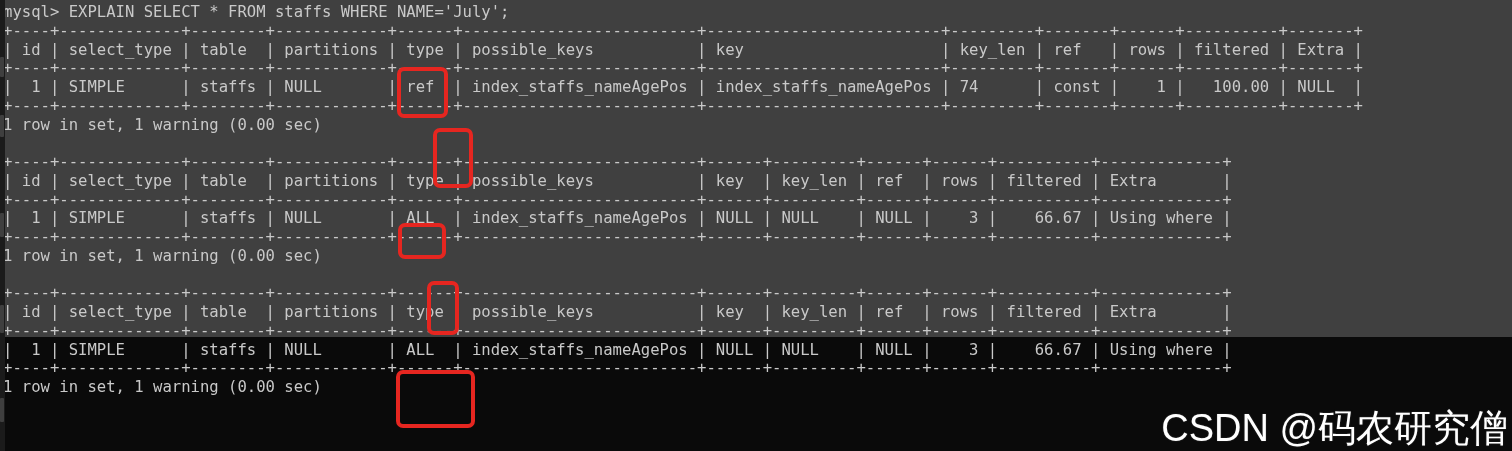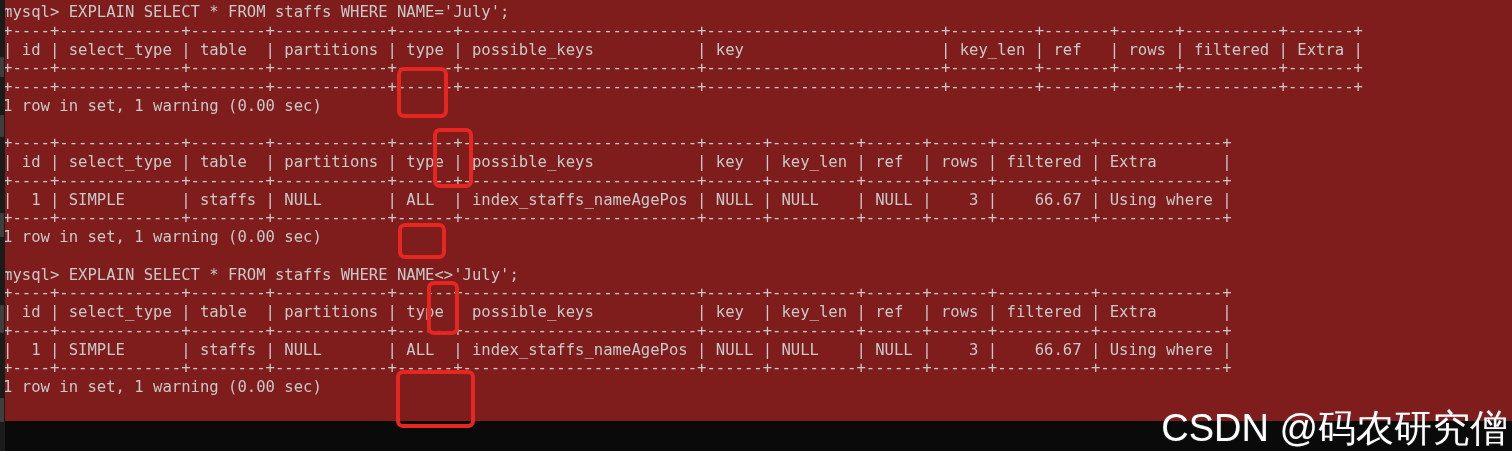--- a/index.html
+++ b/index.html
@@ -6,22 +6,22 @@
     margin: 0;
     padding: 0;
     width: 1512px;
     height: 451px;
     overflow: hidden;
     background: #0a0a0a;
   }
   .screen {
     position: relative;
     width: 1512px;
-    height: 421px;
-    background: #7f1d1d;
+    height: 337px;
+    background: #404040;
   }
   
   .edge {
     position: absolute;
     left: 0; top: 0;
     width: 5px; height: 451px;
     background: #1b1b1b;
     z-index: 3;
   }
   .edge .notch {
@@ -87,31 +87,31 @@
     <span class="notch" style="top:213px;height:24px"></span>
     <span class="notch" style="top:305px;height:28px"></span>
     <span class="notch" style="top:398px;height:24px"></span>
   </div>
 
   <div class="term" style="color: rgb(201, 201, 201);">
     <div class="ln">mysql&gt; EXPLAIN SELECT * FROM staffs WHERE NAME='July';</div>
     <div class="ln">+----+-------------+--------+------------+------+-------------------------+-------------------------+---------+-------+------+----------+-------+</div>
     <div class="ln">| id | select_type | table  | partitions | type | possible_keys           | key                     | key_len | ref   | rows | filtered | Extra |</div>
     <div class="ln">+----+-------------+--------+------------+------+-------------------------+-------------------------+---------+-------+------+----------+-------+</div>
+    <div class="ln">|  1 | SIMPLE      | staffs | NULL       | ref  | index_staffs_nameAgePos | index_staffs_nameAgePos | 74      | const |    1 |   100.00 | NULL  |</div>
     <div class="ln">+----+-------------+--------+------------+------+-------------------------+-------------------------+---------+-------+------+----------+-------+</div>
     <div class="ln">1 row in set, 1 warning (0.00 sec)</div>
     <div class="ln"></div>
     <div class="ln">+----+-------------+--------+------------+------+-------------------------+------+---------+------+------+----------+-------------+</div>
     <div class="ln">| id | select_type | table  | partitions | type | possible_keys           | key  | key_len | ref  | rows | filtered | Extra       |</div>
     <div class="ln">+----+-------------+--------+------------+------+-------------------------+------+---------+------+------+----------+-------------+</div>
     <div class="ln">|  1 | SIMPLE      | staffs | NULL       | ALL  | index_staffs_nameAgePos | NULL | NULL    | NULL |    3 |    66.67 | Using where |</div>
     <div class="ln">+----+-------------+--------+------------+------+-------------------------+------+---------+------+------+----------+-------------+</div>
     <div class="ln">1 row in set, 1 warning (0.00 sec)</div>
     <div class="ln"></div>
-    <div class="ln">mysql&gt; EXPLAIN SELECT * FROM staffs WHERE NAME&lt;&gt;'July';</div>
     <div class="ln">+----+-------------+--------+------------+------+-------------------------+------+---------+------+------+----------+-------------+</div>
     <div class="ln">| id | select_type | table  | partitions | type | possible_keys           | key  | key_len | ref  | rows | filtered | Extra       |</div>
     <div class="ln">+----+-------------+--------+------------+------+-------------------------+------+---------+------+------+----------+-------------+</div>
     <div class="ln">|  1 | SIMPLE      | staffs | NULL       | ALL  | index_staffs_nameAgePos | NULL | NULL    | NULL |    3 |    66.67 | Using where |</div>
     <div class="ln">+----+-------------+--------+------------+------+-------------------------+------+---------+------+------+----------+-------------+</div>
     <div class="ln">1 row in set, 1 warning (0.00 sec)</div>
   </div>
 
   <div class="ann-layer">
       <div class="ann-box" style="left: 397px; top: 67px; width: 51px; height: 51px; border-color: rgb(230, 38, 32);"></div>

